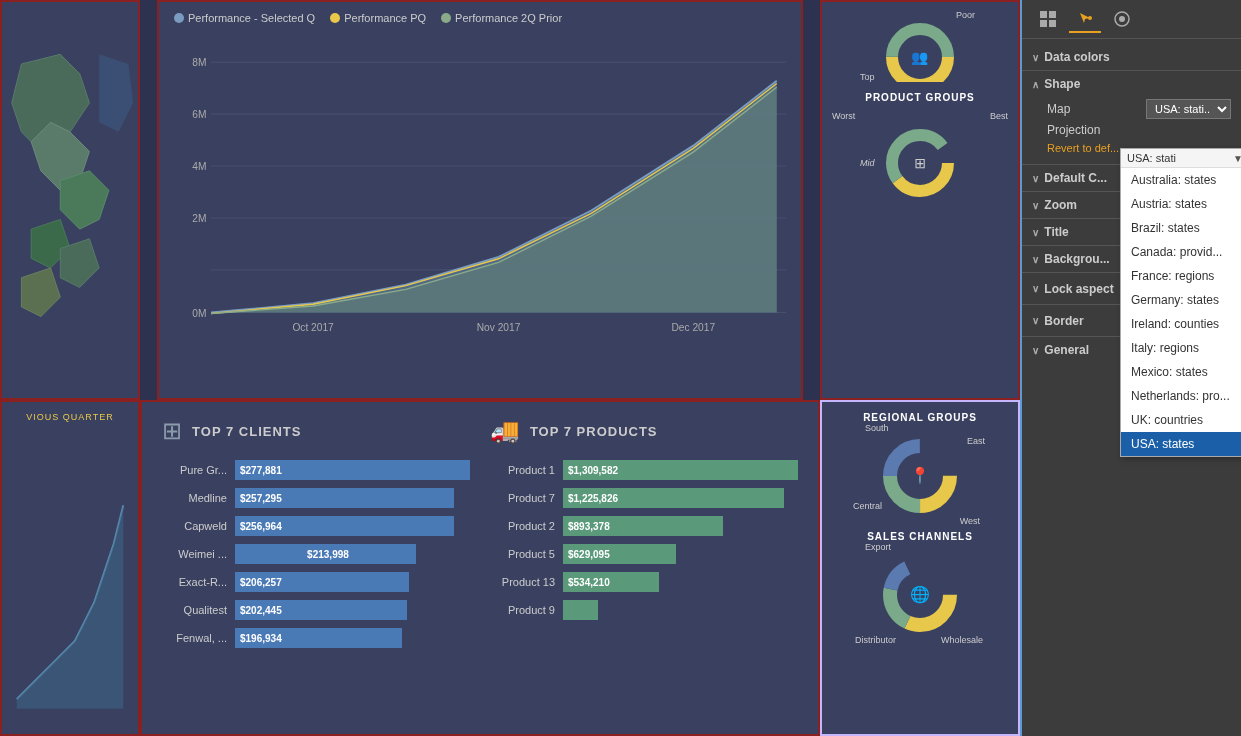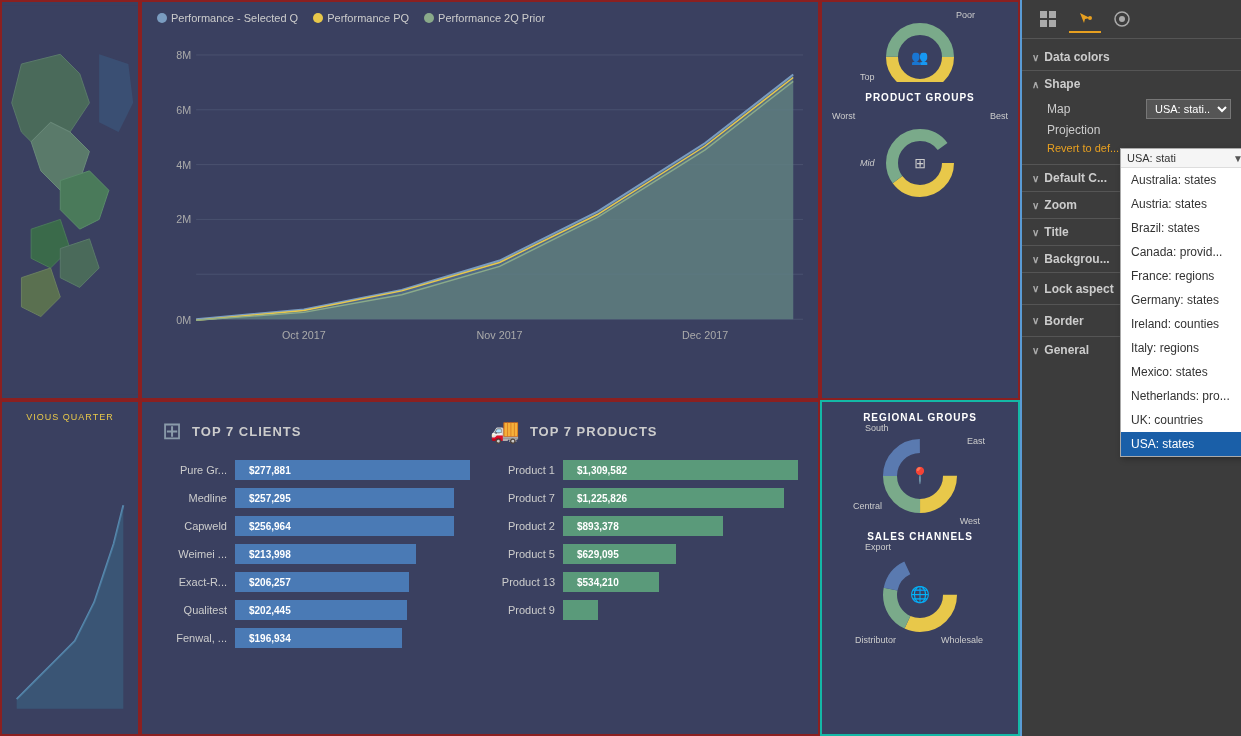--- a/index.html
+++ b/index.html
@@ -18,20 +18,21 @@
       height: 736px;
       background: #2d3250;
       display: flex;
       flex-direction: column;
     }
 
     
     .top-section {
       display: flex;
       height: 400px;
+      gap: 17px;
     }
 
     
     .map-panel {
       width: 140px;
       background: #3a4060;
       border: 2px solid #8b2020;
       position: relative;
       overflow: hidden;
     }
@@ -187,38 +188,38 @@
     .table-row-bar-container {
       flex: 1;
       height: 20px;
       position: relative;
     }
 
     .table-row-bar {
       height: 20px;
       display: flex;
       align-items: center;
-      padding-left: 14px;
+      padding-left: 5px;
     }
 
     .table-row-value {
       font-size: 10px;
       color: #fff;
       font-weight: bold;
       white-space: nowrap;
     }
 
     .bar-blue { background: #4a7ab5; }
     .bar-teal { background: #5a9a7a; }
 
     
     .regional-panel {
       width: 200px;
       background: #3a4060;
-      border: 2px solid #14b8a6;
+      border: 2px solid #c4b5fd;
       display: flex;
       flex-direction: column;
       align-items: center;
       padding: 10px;
       gap: 5px;
     }
 
     
     .right-panel {
       width: 221px;
@@ -523,21 +524,21 @@
     <span class="table-row-label">Capweld</span>
     <div class="table-row-bar-container">
       <div class="table-row-bar bar-blue" style="width:93%;">
         <span class="table-row-value">$256,964</span>
       </div>
     </div>
   </div>
             <div class="table-row">
     <span class="table-row-label">Weimei ...</span>
     <div class="table-row-bar-container">
-      <div class="table-row-bar bar-blue" style="width:77%;">
+      <div class="table-row-bar bar-blue" style="width:77%;justify-content:center;">
         <span class="table-row-value">$213,998</span>
       </div>
     </div>
   </div>
             <div class="table-row">
     <span class="table-row-label">Exact-R...</span>
     <div class="table-row-bar-container">
       <div class="table-row-bar bar-blue" style="width:74%;">
         <span class="table-row-value">$206,257</span>
       </div>

